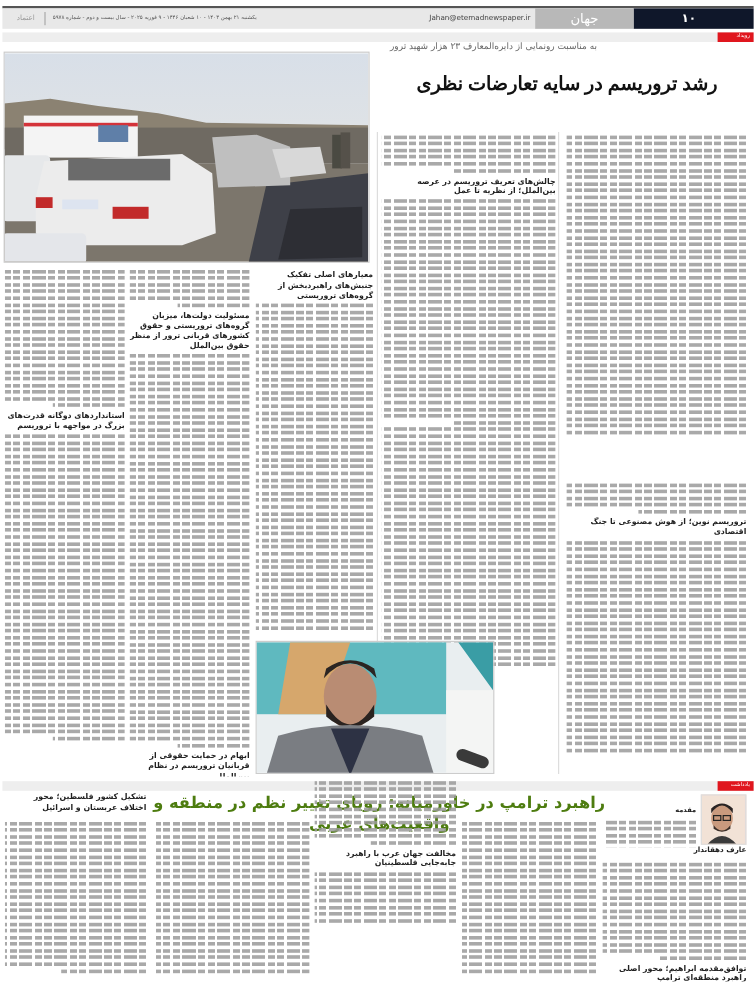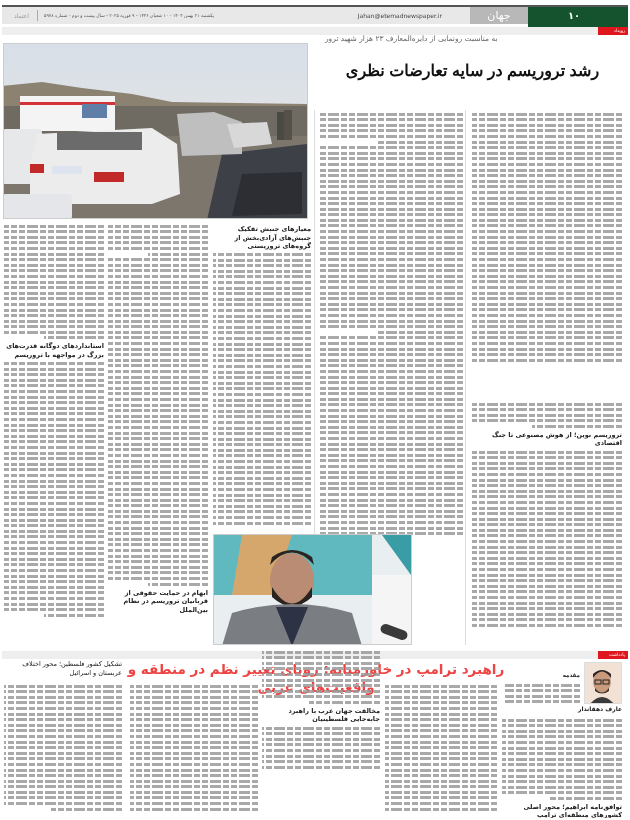--- a/index.html
+++ b/index.html
@@ -1,46 +1,46 @@
 <!DOCTYPE html>
 <html><head>
 <meta charset="utf-8">
 <style>
   * { box-sizing: border-box; margin: 0; padding: 0; }
   html, body { width: 630px; height: 820px; background: #ffffff; overflow: hidden; }
   body { font-family: "DejaVu Sans", sans-serif; color: #333; position: relative; direction: rtl; }
 
   .topline { position: absolute; left: 2px; right: 2px; top: 5px; height: 2px; background: #555; }
   .masthead { position: absolute; left: 2px; right: 2px; top: 7px; height: 17px; background: #e8e8e8; direction: ltr; }
-  .page-num { position: absolute; right: 0; top: 0; width: 100px; height: 28px; background: #14532d; color: #fff; font-size: 10px; font-weight: bold; text-align: center; padding-right: 8px; line-height: 17px; }
-  .section-name { position: absolute; right: 100px; top: 0; width: 58px; height: 17px; background: #b8b8b8; color: #fff; font-size: 11px; text-align: center; line-height: 17px; }
+  .page-num { position: absolute; right: 0; top: 0; width: 100px; height: 17px; background: #0f172a; color: #fff; font-size: 10px; font-weight: bold; text-align: center; padding-right: 8px; line-height: 17px; }
+  .section-name { position: absolute; right: 100px; top: 0; width: 82px; height: 17px; background: #b8b8b8; color: #fff; font-size: 11px; text-align: center; line-height: 17px; }
   .email { position: absolute; right: 186px; top: 0; font-size: 6px; color: #444; line-height: 17px; }
   .dateline { position: absolute; left: 42px; top: 0; font-size: 4.5px; color: #555; line-height: 17px; direction: rtl; }
   .logo { position: absolute; left: 4px; top: 3px; width: 32px; height: 11px; border-right: 1px solid #aaa; font-size: 6px; color: #999; line-height: 11px; text-align: center; }
 
   .sub-bar { position: absolute; left: 2px; right: 2px; top: 27px; height: 8px; background: #eeeeee; }
   .red-tag { position: absolute; right: 0; top: 0; height: 8px; width: 30px; background: #e0161e; color: #fff; font-size: 4.5px; line-height: 8px; text-align: right; padding-right: 3px; }
 
   .kicker { position: absolute; right: 10px; top: 34px; width: 295px; text-align: left; font-size: 7.5px; color: #666; }
-  .headline { position: absolute; right: 10px; top: 60px; width: 295px; text-align: center; font-size: 16px; font-weight: bold; color: #111; line-height: 22px; font-family: Liberation Sans, sans-serif; }
+  .headline { position: absolute; right: 10px; top: 60px; width: 295px; text-align: center; font-size: 16px; font-weight: bold; color: #111; line-height: 22px; font-family: Liberation Serif, serif; }
 
   .photo1 { position: absolute; left: 3px; top: 43px; width: 305px; height: 176px; overflow: hidden; border: 1px solid #ccc; }
 
   .col { position: absolute; overflow: hidden; }
   .line { height: 3px; margin: 2.6px 0; background: repeating-linear-gradient(to left, #9a9a9a 0 6px, transparent 6px 8px, #9a9a9a 8px 19px, transparent 19px 21px, #9a9a9a 21px 27px, transparent 27px 29px); opacity: 0.85; }
   .line.short { width: 60%; margin-left: auto; }
   .subhead { font-size: 6.5px; font-weight: bold; color: #222; line-height: 8.5px; margin: 3px 0 2px 0; text-align: right; }
 
   .photo2 { position: absolute; left: 213px; top: 534px; width: 199px; height: 111px; overflow: hidden; border: 1px solid #ccc; }
 
   .sub-bar2 { position: absolute; left: 2px; right: 2px; top: 651px; height: 8px; background: #eeeeee; }
-  .headline2 { position: absolute; left: 120px; top: 660px; width: 392px; text-align: center; font-size: 13.5px; font-weight: bold; color: #ef4444; line-height: 18px; }
+  .headline2 { position: absolute; left: 120px; top: 660px; width: 392px; text-align: center; font-size: 13.5px; font-weight: bold; color: #4d7c0f; line-height: 18px; }
   .author-photo { position: absolute; right: 8px; top: 662px; width: 38px; height: 42px; background: #f0ddd4; overflow: hidden; border: 1px solid #ddd; }
   .author-name { position: absolute; right: 8px; top: 705px; width: 58px; font-size: 6px; font-weight: bold; color: #222; text-align: right; }
-  .side-head { position: absolute; left: 4px; top: 660px; width: 118px; font-size: 6.5px; font-weight: normal; color: #222; line-height: 9px; text-align: right; }
+  .side-head { position: absolute; left: 4px; top: 660px; width: 118px; font-size: 6.5px; font-weight: bold; color: #222; line-height: 9px; text-align: right; }
   .vrule { position: absolute; width: 1px; background: #ddd; }
 </style>
 </head>
 <body>
 
 <div class="topline"></div>
 <div class="masthead">
   <div class="page-num">۱۰</div>
   <div class="section-name">جهان</div>
   <div class="email">Jahan@etemadnewspaper.ir</div>
@@ -178,20 +178,21 @@
 
 <div class="vrule" style="left:465px; top:110px; height:535px;"></div>
 
 <div class="col" style="left:318px; top:110px; width:145px; height:535px;">
   <div class="line"></div>
     <div class="line"></div>
     <div class="line"></div>
     <div class="line"></div>
     <div class="line"></div>
     <div class="line short"></div>
+  <div class="subhead">چالش‌های تعریف تروریسم در عرصه بین‌الملل؛ از نظریه تا عمل</div>
   <div class="line"></div>
     <div class="line"></div>
     <div class="line"></div>
     <div class="line"></div>
     <div class="line"></div>
     <div class="line"></div>
     <div class="line"></div>
     <div class="line"></div>
     <div class="line"></div>
     <div class="line"></div>
@@ -253,21 +254,21 @@
     <div class="line"></div>
     <div class="line"></div>
     <div class="line"></div>
     <div class="line"></div>
     <div class="line"></div>
 </div>
 
 <div class="vrule" style="left:314px; top:110px; height:535px;"></div>
 
 <div class="col" style="left:213px; top:222px; width:98px; height:310px;">
-  <div class="subhead">معیارهای جنبش تفکیک جنبش‌های آزادی‌بخش از گروه‌های تروریستی</div>
+  <div class="subhead">معیارهای اصلی تفکیک جنبش‌های راهبرد‌بخش از گروه‌های تروریستی</div>
   <div class="line"></div>
     <div class="line"></div>
     <div class="line"></div>
     <div class="line"></div>
     <div class="line"></div>
     <div class="line"></div>
     <div class="line"></div>
     <div class="line"></div>
     <div class="line"></div>
     <div class="line"></div>
@@ -312,20 +313,21 @@
     <div class="line"></div>
 </div>
 
 <div class="col" style="left:108px; top:222px; width:100px; height:425px;">
   <div class="line"></div>
     <div class="line"></div>
     <div class="line"></div>
     <div class="line"></div>
     <div class="line"></div>
     <div class="line short"></div>
+  <div class="subhead">مسئولیت دولت‌ها، میزبان گروه‌های تروریستی و حقوق کشورهای قربانی ترور از منظر حقوق بین‌الملل</div>
   <div class="line"></div>
     <div class="line"></div>
     <div class="line"></div>
     <div class="line"></div>
     <div class="line"></div>
     <div class="line"></div>
     <div class="line"></div>
     <div class="line"></div>
     <div class="line"></div>
     <div class="line"></div>
@@ -502,21 +504,21 @@
     <div class="line"></div>
     <div class="line"></div>
     <div class="line"></div>
     <div class="line"></div>
     <div class="line"></div>
     <div class="line"></div>
     <div class="line"></div>
     <div class="line"></div>
     <div class="line"></div>
     <div class="line short"></div>
-  <div class="subhead">توافق‌نامه ابراهیم؛ محور اصلی کشورهای منطقه‌ای ترامپ</div>
+  <div class="subhead">توافق‌مقدمه ابراهیم؛ محور اصلی راهبرد منطقه‌ای ترامپ</div>
 
 </div>
 
 <div class="col" style="left:385px; top:682px; width:112px; height:136px;">
   <div class="line"></div>
     <div class="line"></div>
     <div class="line"></div>
     <div class="line"></div>
     <div class="line"></div>
     <div class="line"></div>

